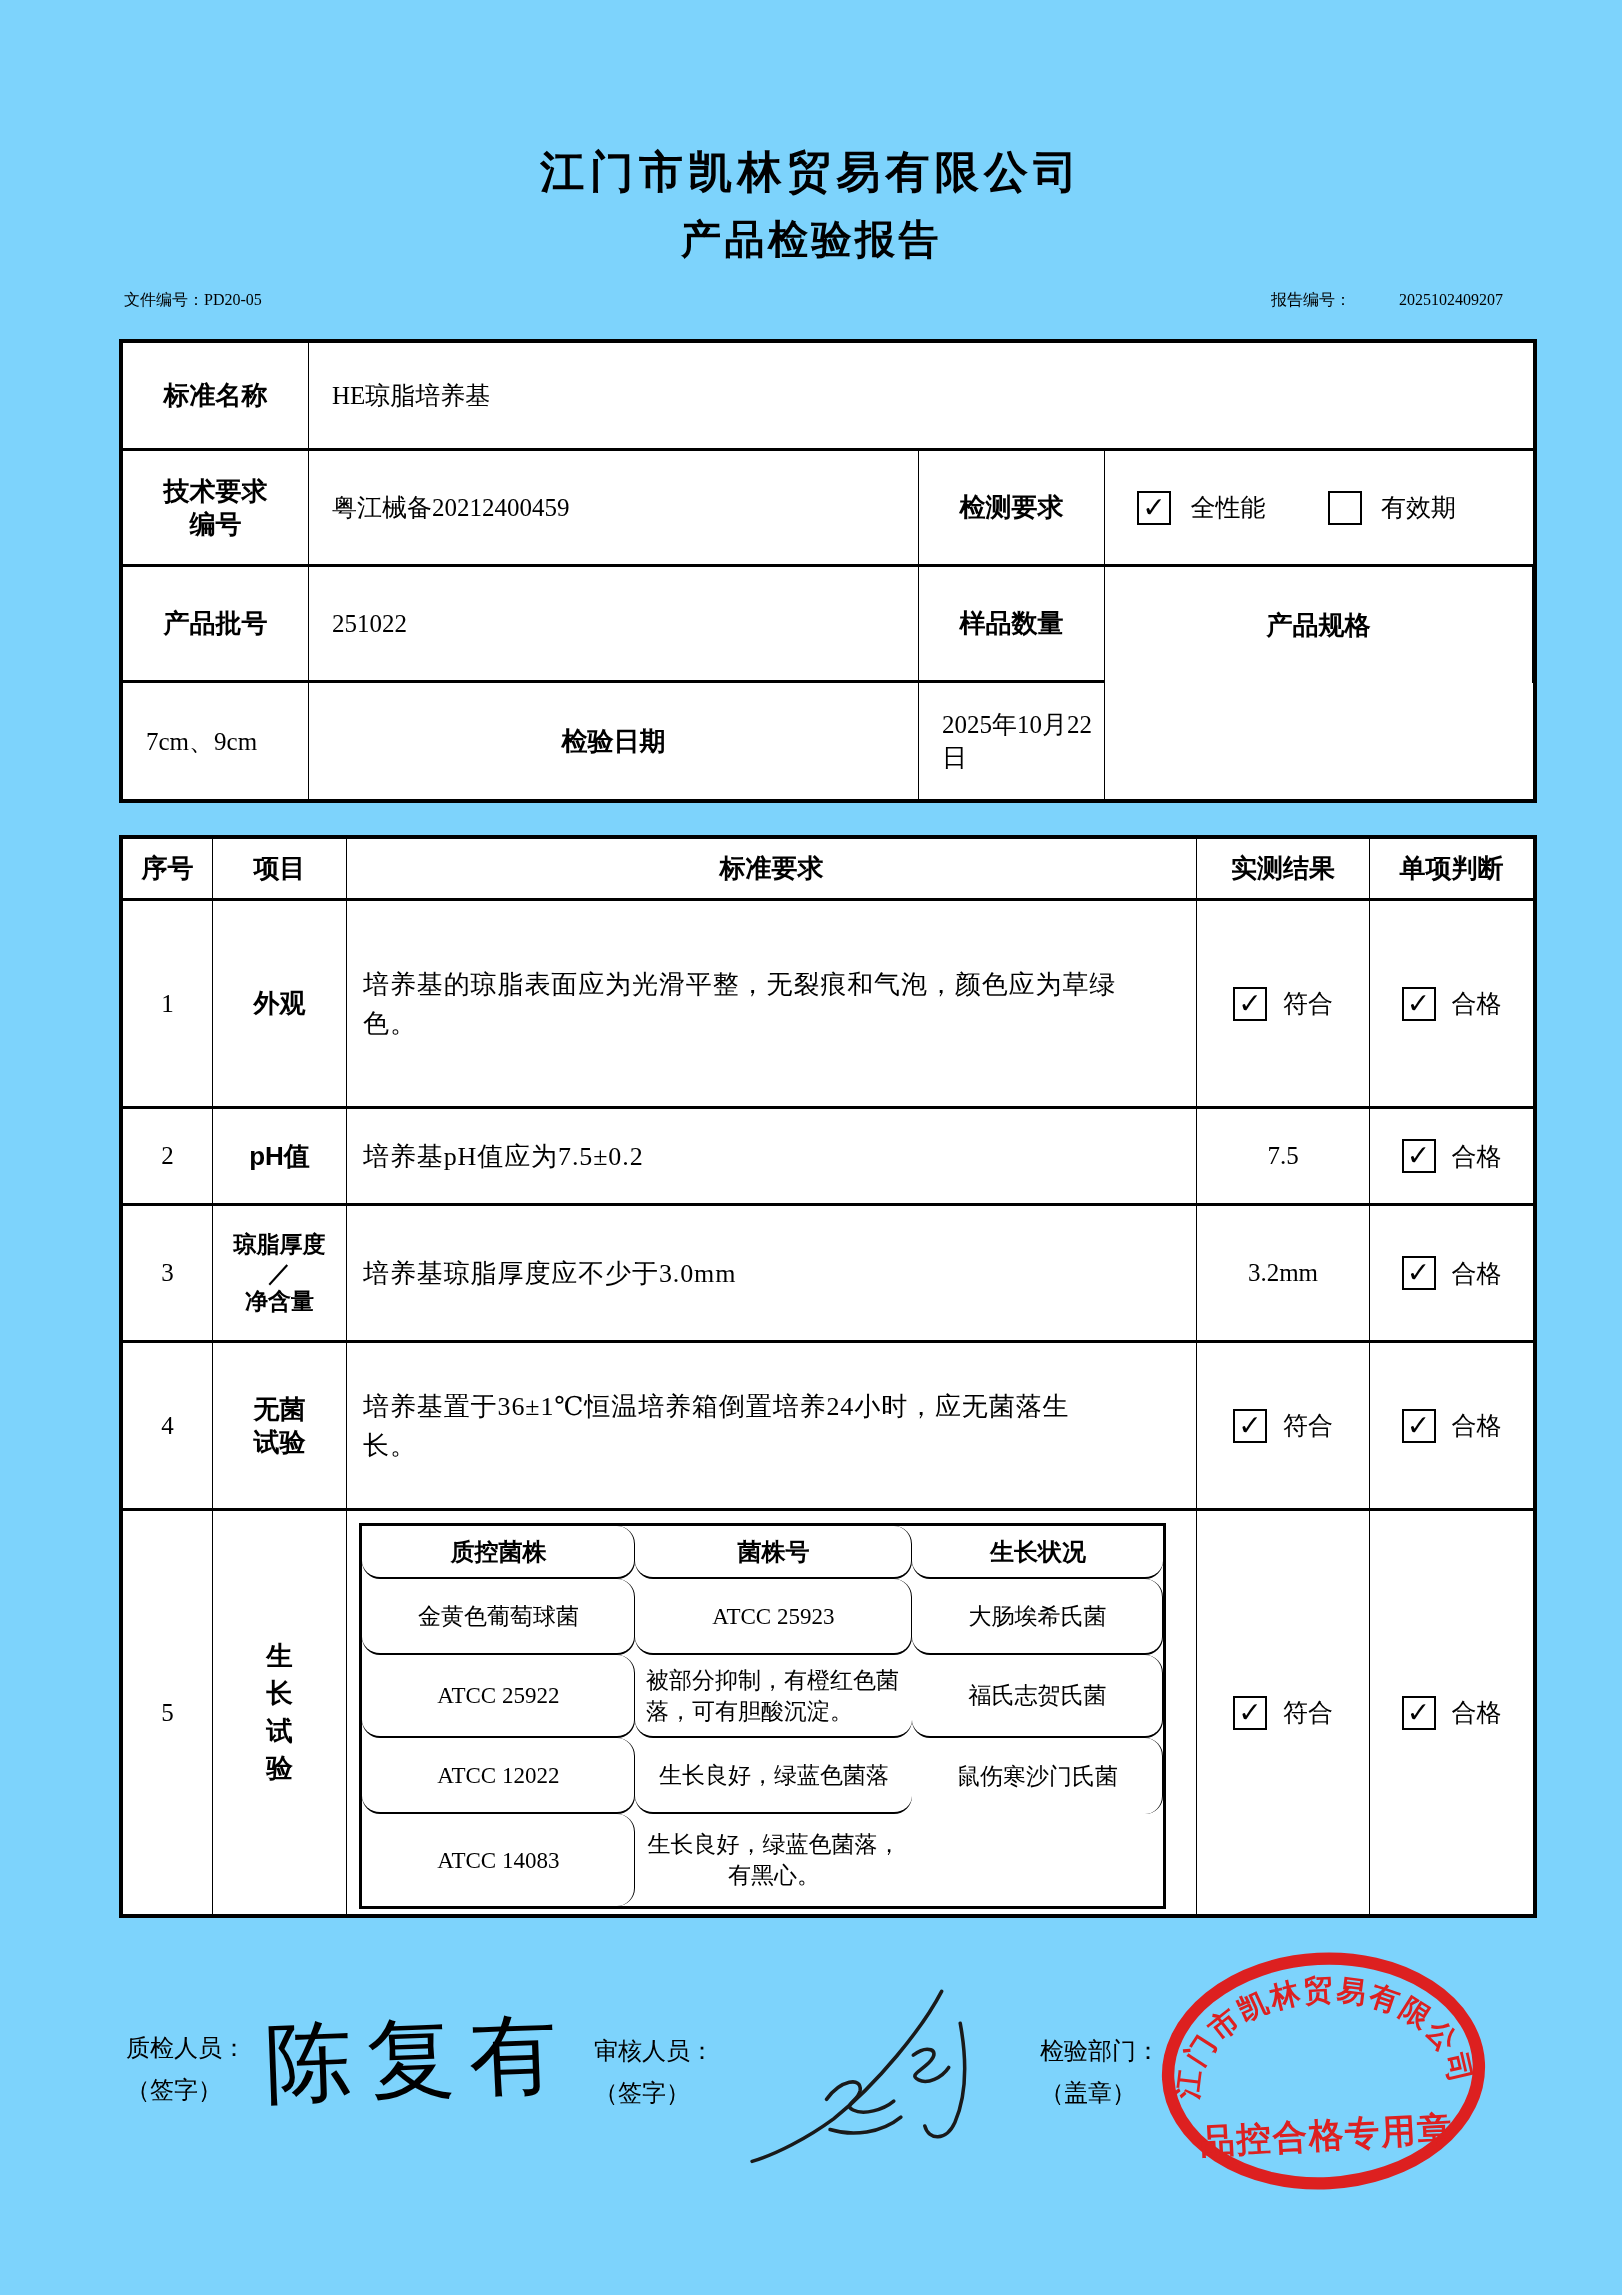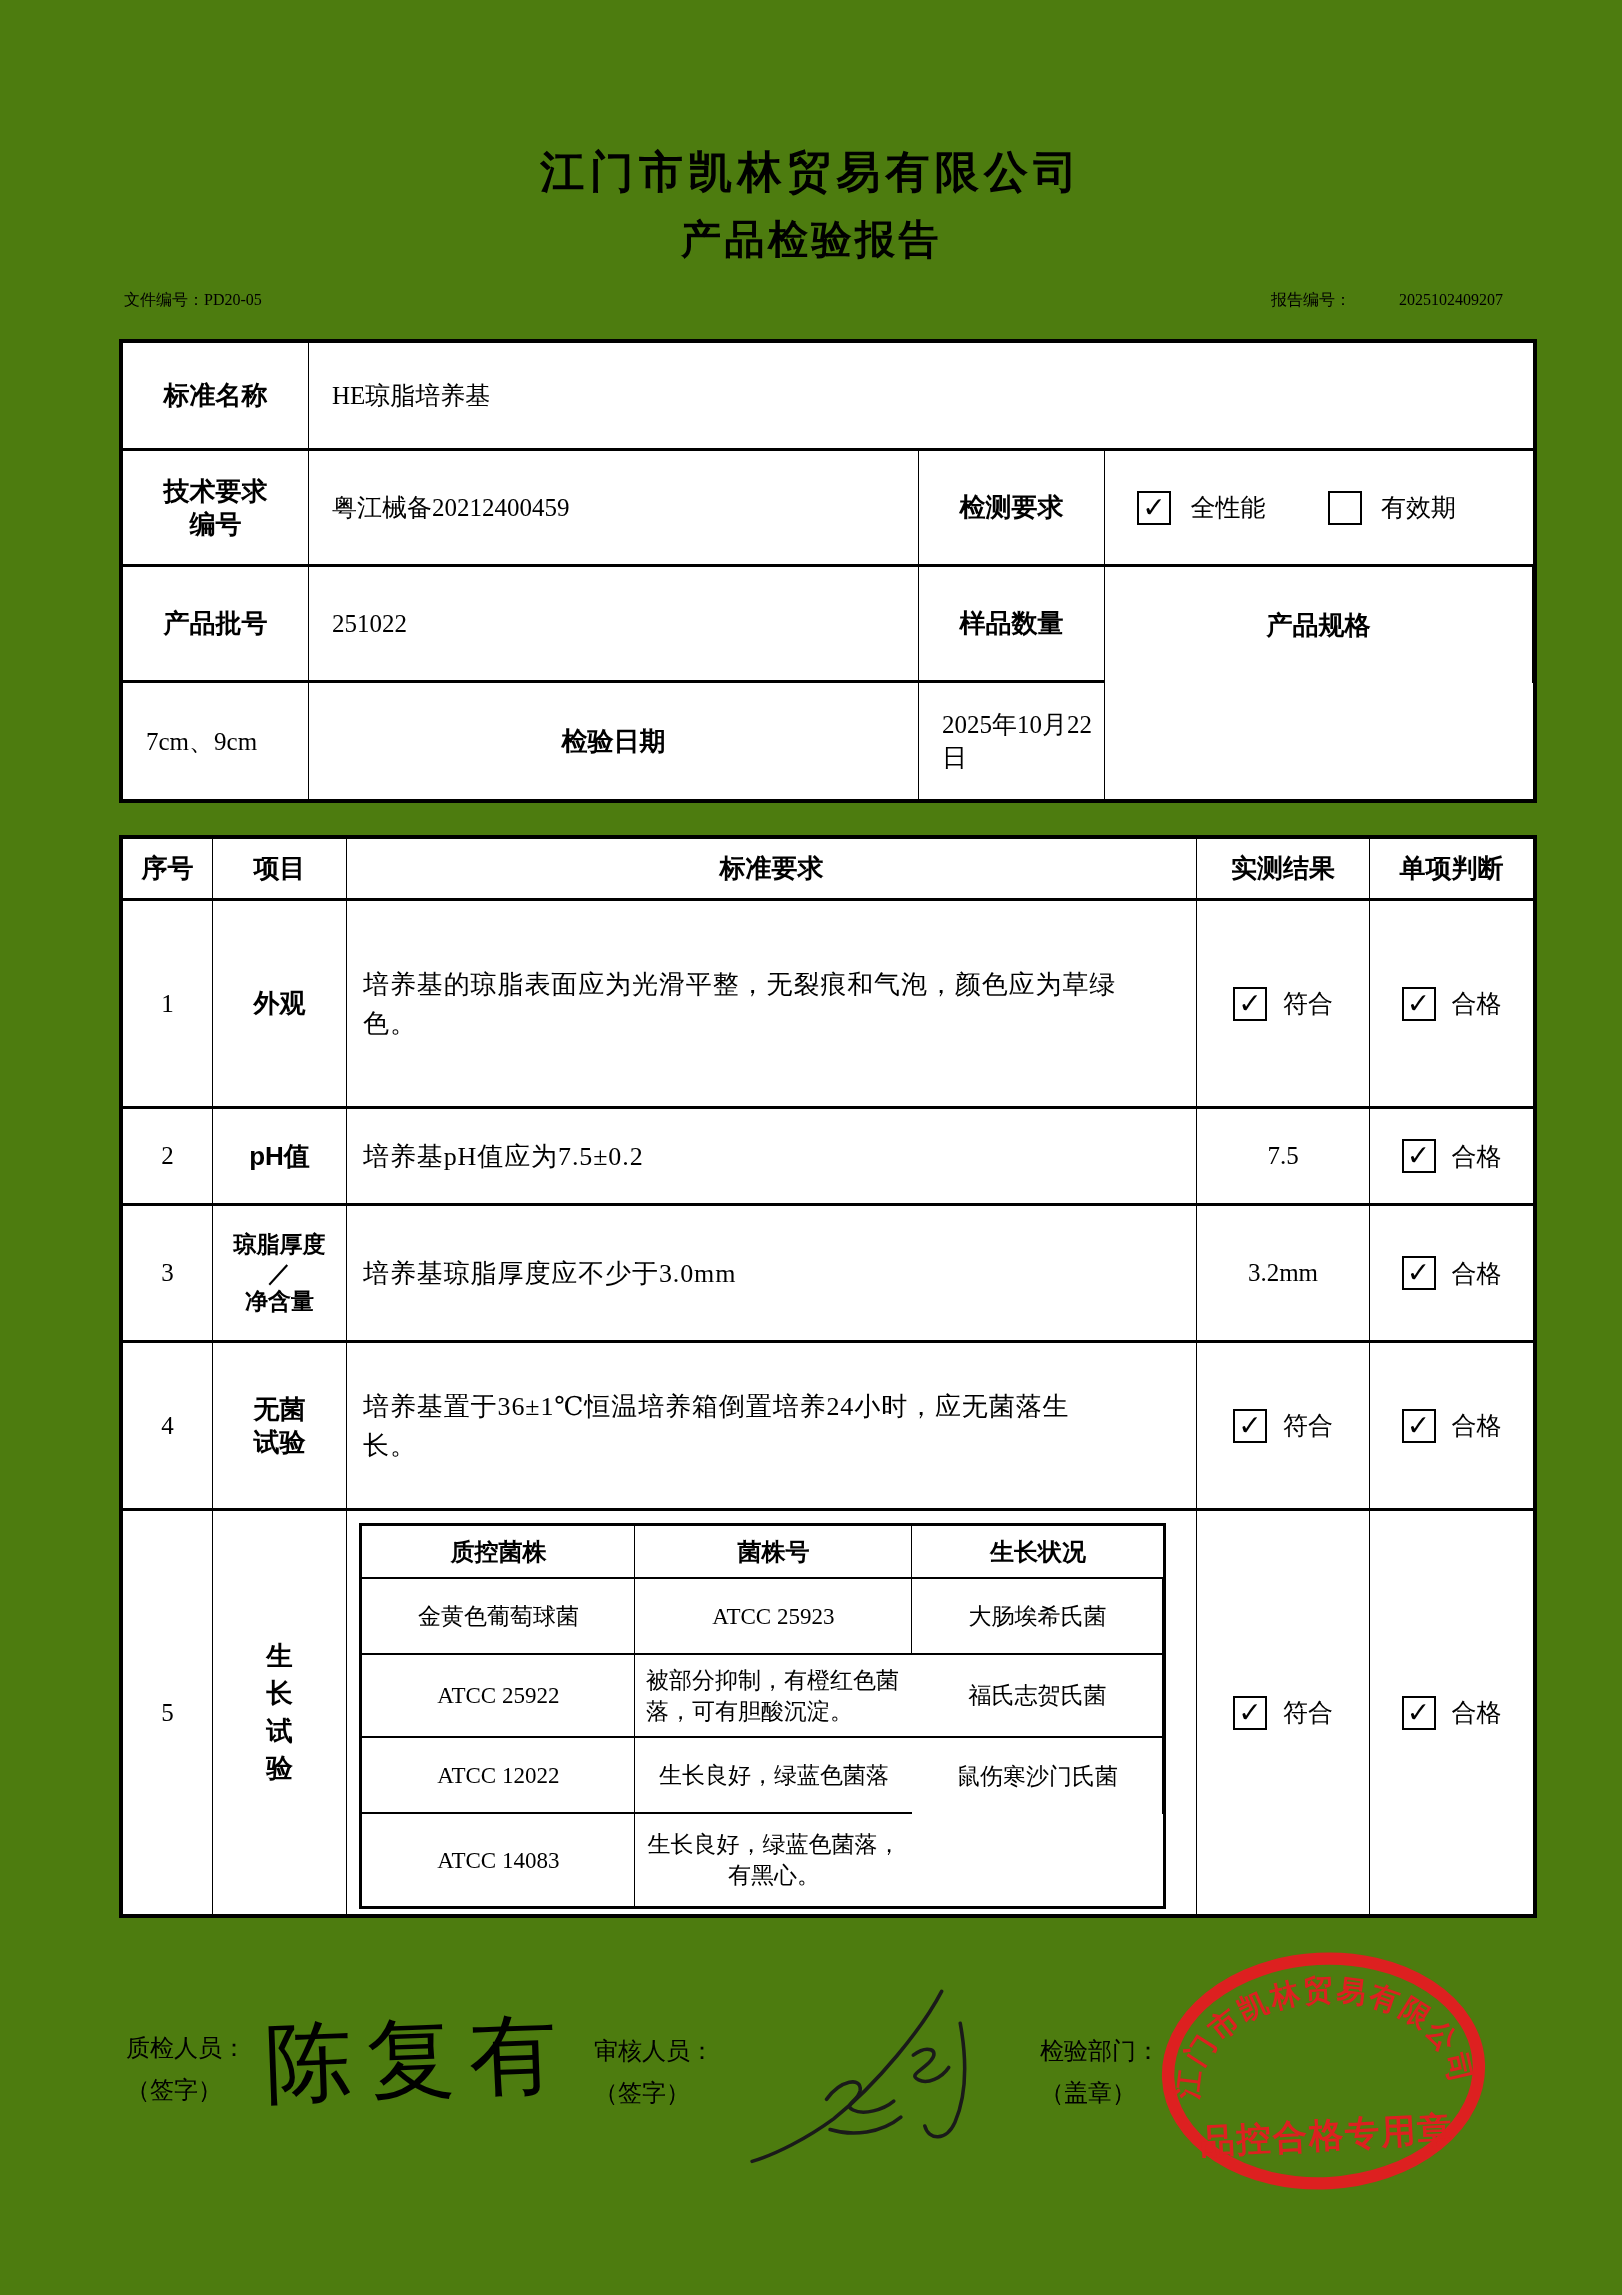--- a/index.html
+++ b/index.html
@@ -1,16 +1,16 @@
 <!DOCTYPE html>
 <html style="font-size:14px"><head>
 <meta charset="utf-8">
 <style>
   html,body{margin:0;padding:0;background:#9a9a9a;}
-  .page{position:relative;width:1623px;height:2295px;background:#4d7c0f;color:#000;
+  .page{position:relative;width:1623px;height:2295px;background:#7dd3fc;color:#000;
         font-family:"Liberation Serif","DejaVu Serif",serif;overflow:hidden;}
   .hei{font-family:"Liberation Sans","DejaVu Sans",sans-serif;font-weight:bold;}
   .prewrap{white-space:pre-line;}
 
   
   .company-title{position:absolute;top:143px;left:0;width:100%;text-align:center;
                  font-size:44px;font-weight:bold;letter-spacing:5.3px;}
   .report-title{position:absolute;top:212px;left:0;width:100%;text-align:center;
                 font-size:40px;font-weight:bold;letter-spacing:3.5px;}
   .meta-row{position:absolute;top:290px;left:124px;width:1379px;display:flex;
@@ -42,21 +42,21 @@
   
   .cb{display:inline-flex;align-items:center;justify-content:center;flex:0 0 auto;
       width:34px;height:34px;border:2.7px solid #000;box-sizing:border-box;
       font-family:"DejaVu Sans","Liberation Sans",sans-serif;font-weight:bold;font-size:28px;line-height:1;}
   .cb-lab{font-size:25px;}
   .opt{display:inline-flex;align-items:center;gap:19.5px;}
 
   
   .gt{margin:12.4px 0 0 12.4px;grid-template-columns:273px 277px 251px;
       grid-template-rows:53px 76px 83px 76px 92px;border-width:3.5px;align-self:flex-start;}
-  .gt .cell{border-bottom-width:2.7px;font-size:23px;justify-content:center;text-align:center;padding:3.5px 10.6px;line-height:1.35;}
+  .gt .cell{border-bottom-width:2.7px;font-size:23px;justify-content:center;text-align:center;padding:3.5px 10.6px;line-height:1.35;border-radius:18px;}
   .gt .th{font-size:24px;}
   .grow-cell{align-items:flex-start;}
 
   
   .sig-label{position:absolute;font-size:24px;line-height:1.75;white-space:pre-line;}
   .qc-name{position:absolute;left:265px;top:2000px;font-size:88px;letter-spacing:14px;
            transform:rotate(-2deg);font-weight:400;}
   .rev-sig{position:absolute;left:745px;top:1986px;}
   .stamp{position:absolute;left:1151px;top:1942px;}
 </style>

